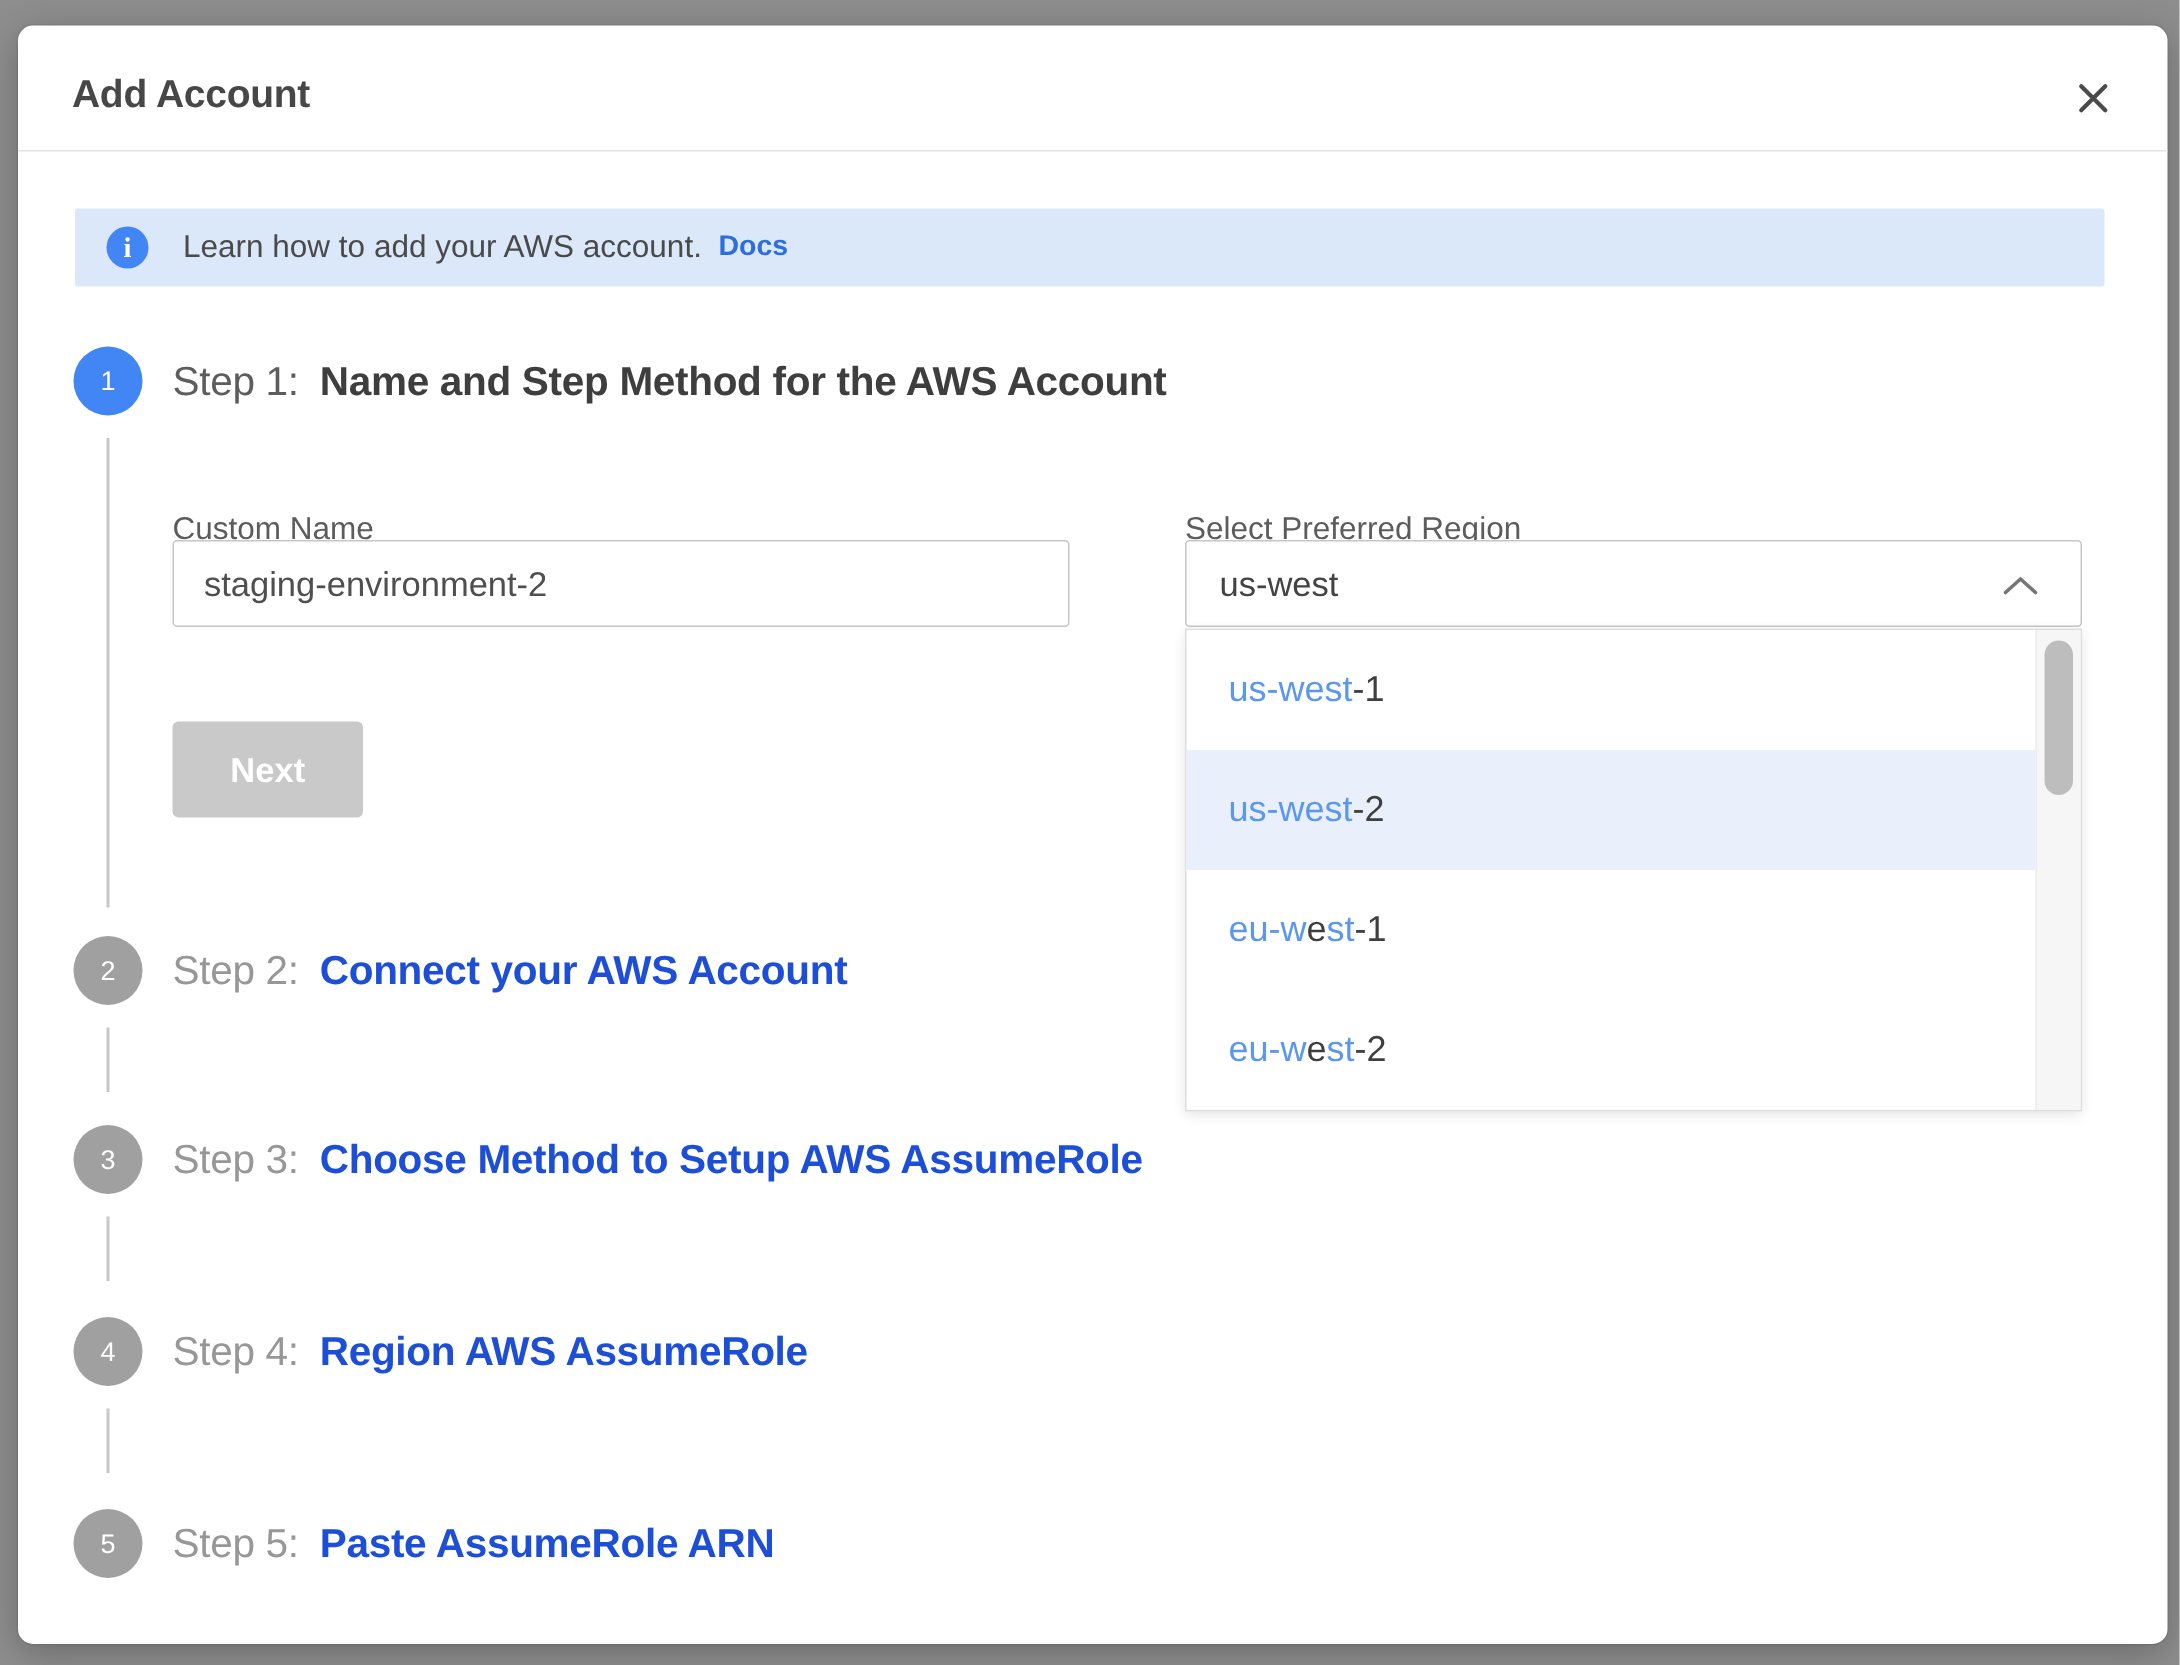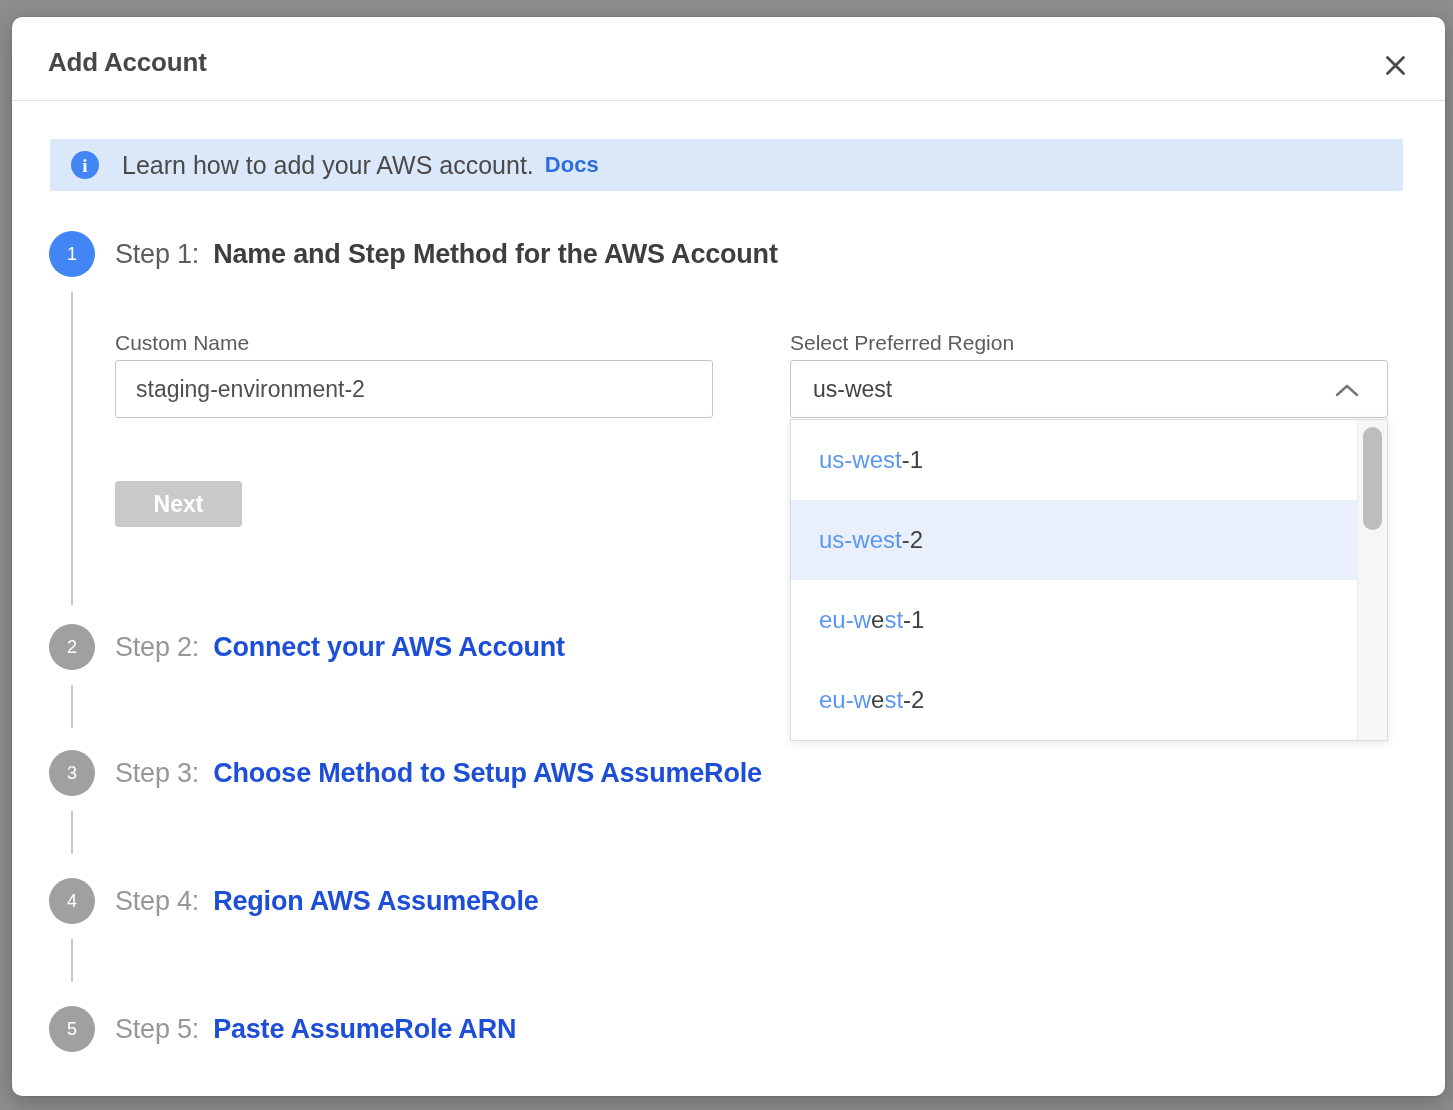--- a/index.html
+++ b/index.html
@@ -43,22 +43,22 @@
     background:var(--banner-bg);border-radius:2px;
     display:flex;align-items:center;
   }
   .info-icon{
     width:28px;height:28px;border-radius:50%;background:var(--accent);
     margin-left:21px;flex:0 0 auto;
     display:flex;align-items:center;justify-content:center;
     color:#fff;font-family:"Liberation Serif","DejaVu Serif",serif;
     font-weight:700;font-size:19px;line-height:1;
   }
-  .banner-text{margin-left:23px;font-size:25px;color:#4a4a4a;}
-  .banner-link{margin-left:11px;font-size:22px;font-weight:700;color:var(--link);text-decoration:none;cursor:pointer;}
+  .banner-text{margin-left:23px;font-size:21px;color:#4a4a4a;}
+  .banner-link{margin-left:11px;font-size:19px;font-weight:700;color:var(--link);text-decoration:none;cursor:pointer;}
   
   .step-row{position:absolute;left:37px;height:46px;display:flex;align-items:center;}
   .step-circle{
     width:46px;height:46px;border-radius:50%;flex:0 0 auto;
     display:flex;align-items:center;justify-content:center;
     color:#fff;font-size:18px;
   }
   .step-circle.active{background:var(--accent);}
   .step-circle.inactive{background:var(--inactive);}
   .step-label{margin-left:20px;font-size:27px;letter-spacing:-.2px;white-space:nowrap;}
@@ -67,39 +67,39 @@
   .step-row.active .step-prefix{color:#5d5d5d;}
   .step-row.active .step-title{color:#3e3e3e;}
   .step-row.inactive .step-prefix{color:#979797;}
   .step-row.inactive .step-title{color:#1d4ed8;margin-top:12px;}
   .connector{position:absolute;left:59px;width:2px;background:var(--line);}
   #conn-1{top:275px;height:313px;}
   #conn-2{top:668px;height:43px;}
   #conn-3{top:794px;height:43px;}
   #conn-4{top:922px;height:43px;}
   
-  .field-label{position:absolute;top:314px;font-size:21px;color:#5c5c5c;}
+  .field-label{position:absolute;top:324px;font-size:21px;color:#5c5c5c;}
   #custom-name-label{left:103px;}
   #region-label{left:778px;}
   .text-input{
     position:absolute;left:103px;top:343px;width:598px;height:58px;
     border:1px solid var(--border);border-radius:3px;
     padding:18px 20px;font-size:23px;color:#4f4f4f;
     font-family:"Liberation Sans","DejaVu Sans",sans-serif;
     outline:none;background:#fff;
   }
   .select-box{
     position:absolute;left:778px;top:343px;width:598px;height:58px;
     border:1px solid var(--border);border-radius:3px;background:#fff;
     display:flex;align-items:center;cursor:pointer;
   }
   .select-value{margin-left:22px;font-size:23px;color:#434343;}
   .select-chevron{position:absolute;right:28px;top:23px;}
   .next-btn{
-    position:absolute;left:103px;top:464px;width:127px;height:46px;
+    position:absolute;left:103px;top:464px;width:127px;height:64px;
     background:var(--next-bg);border:none;border-radius:4px;
     color:#fff;font-size:23px;font-weight:700;
     font-family:"Liberation Sans","DejaVu Sans",sans-serif;
     cursor:not-allowed;
   }
   
   .dropdown{
     position:absolute;left:778px;top:402px;width:598px;height:322px;
     background:#fff;border:1px solid #dddddd;
     box-shadow:0 2px 8px rgba(0,0,0,.10);

